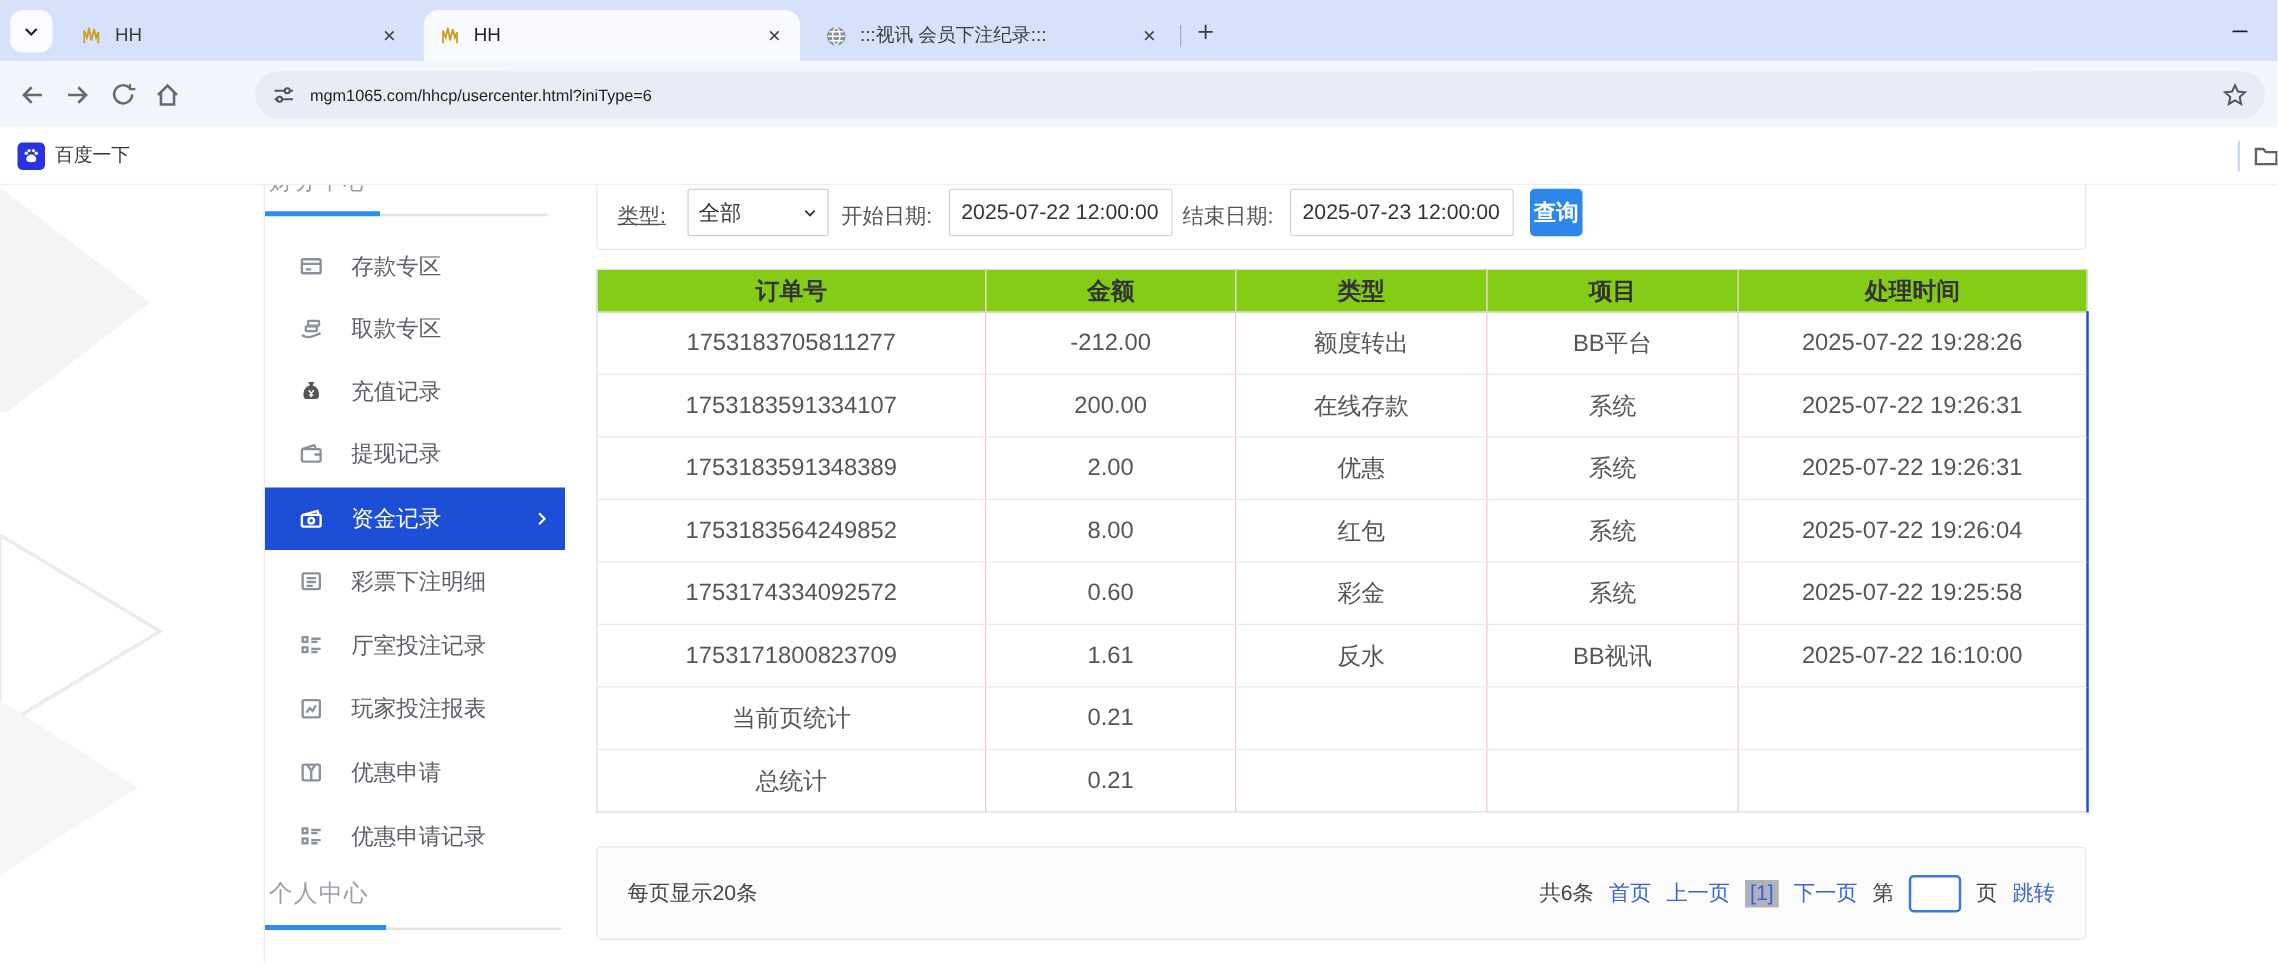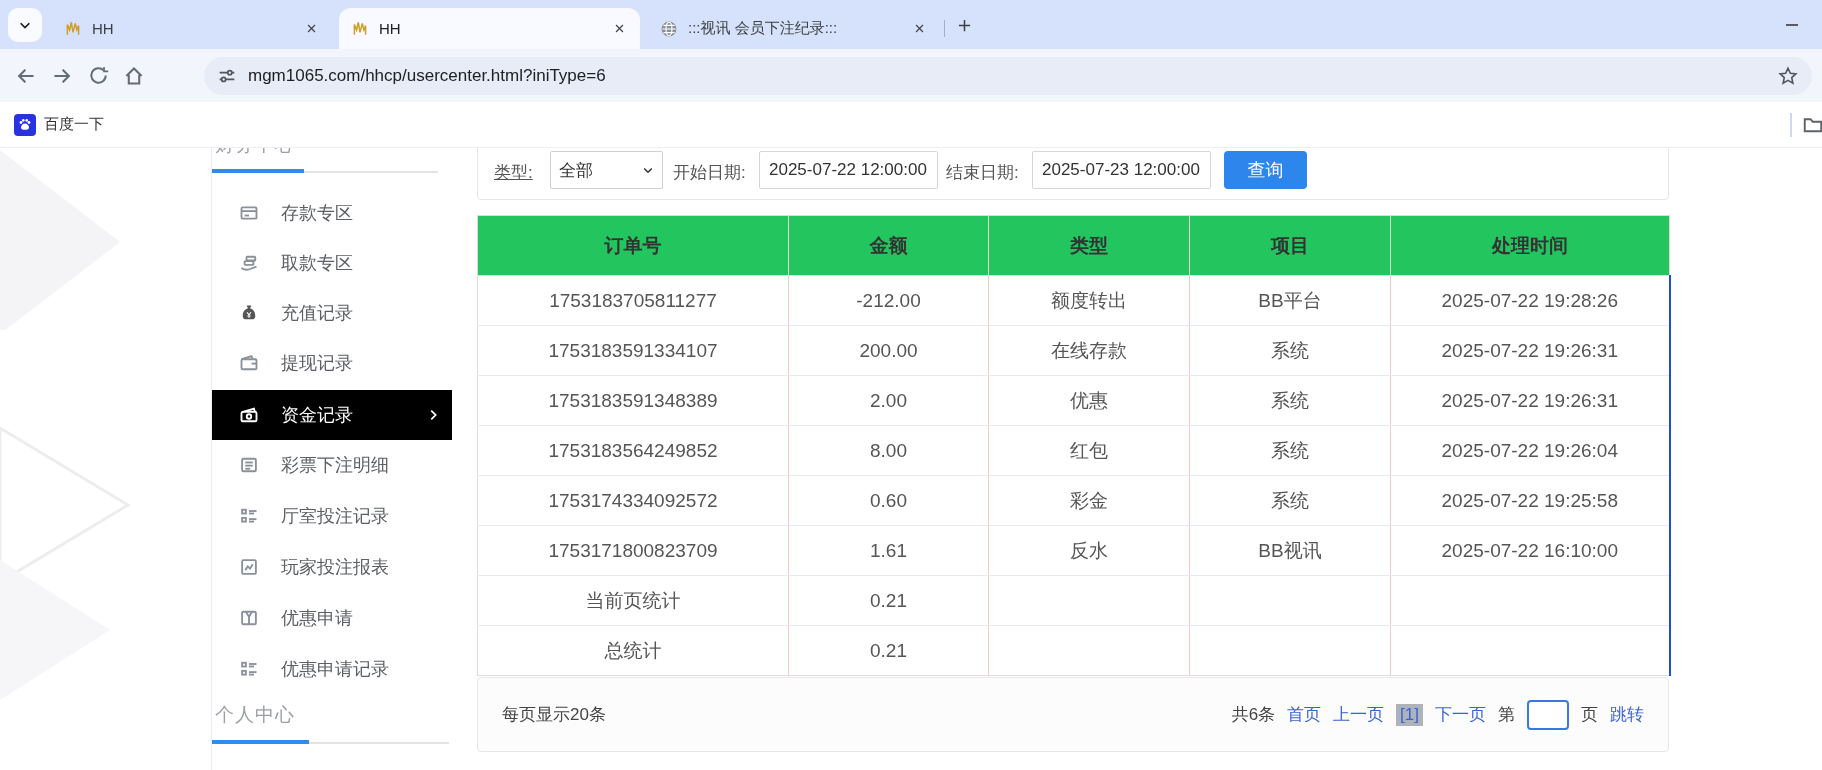--- a/index.html
+++ b/index.html
@@ -17,55 +17,55 @@
   .tab .tabtitle { flex:1; overflow:hidden; white-space:nowrap; }
   .tab .close { width:18px; height:18px; border-radius:50%; display:flex; align-items:center; justify-content:center; color:#444; margin-left:8px; }
   .tabdivider { position:absolute; top:20px; width:1px; height:17px; background:#9fb0cf; }
   .newtab { position:absolute; left:952px; top:13px; width:24px; height:24px; color:#3c4043; display:flex; align-items:center; justify-content:center; }
   .winmin { position:absolute; left:1778px; top:12px; width:28px; height:26px; color:#202124; display:flex; align-items:center; justify-content:center; }
 
   .toolbar { position:absolute; left:0; top:49px; width:1822px; height:53px; background:#f2f5fc; z-index:30; display:flex; align-items:center; }
   .navbtn { width:36px; height:36px; display:flex; align-items:center; justify-content:center; color:#646b76; flex:0 0 auto; }
   .navbtn.b1 { margin-left:8px; }
   .omnibox { position:absolute; left:204px; top:8px; width:1608px; height:38px; background:#e7ecf7; border-radius:19px; display:flex; align-items:center; padding:0 14px; }
-  .urltext { font-size:17px; color:#202124; margin-left:12px; flex:1; white-space:nowrap; overflow:hidden; }
+  .urltext { font-size:13px; color:#202124; margin-left:12px; flex:1; white-space:nowrap; overflow:hidden; }
   .staricon { color:#51565e; margin-left:10px; }
 
   .bookmarks { position:absolute; left:0; top:102px; width:1822px; height:46px; background:#ffffff; border-bottom:1px solid #ededf2; z-index:30; display:flex; align-items:center; }
   .bm { display:flex; align-items:center; margin-left:14px; }
   .bmicon { width:22px; height:22px; border-radius:4px; background:#2932e1; display:flex; align-items:center; justify-content:center; }
   .bmlabel { font-size:15px; color:#333; margin-left:8px; }
   .bmdivider { position:absolute; left:1790px; top:11px; width:2px; height:24px; background:#cdd9f2; }
   .bmfolder { position:absolute; left:1802px; top:11px; color:#5f6368; }
 
   
   .page { position:absolute; left:0; top:0; width:1822px; height:770px; background:#fff; z-index:1; }
   .deco { position:absolute; z-index:0; }
 
   .sidebar { position:absolute; left:211px; top:148px; width:240px; height:610px; border-left:1px solid #ebebee; z-index:2; background:#fff; }
   .sechead { position:absolute; left:3px; font-size:19px; color:#9aa0a6; letter-spacing:1px; }
   .secline { position:absolute; left:0; height:4px; }
   .secline .blue { position:absolute; left:0; top:0; height:4px; background:#2d8cf0; }
   .secline .gray { position:absolute; top:2px; height:2px; background:#e3e3e6; }
   .sitem { position:absolute; left:0; width:240px; height:50px; display:flex; align-items:center; color:#5c6066; font-size:18px; }
   .sitem .sicon { width:20px; height:20px; margin-left:27px; margin-right:22px; color:#8b919b; flex:0 0 auto; }
-  .sitem.active { background:#000000; color:#fff; }
+  .sitem.active { background:#1d4ed8; color:#fff; }
   .sitem.active .sicon { color:#fff; }
   .sitem .chev { position:absolute; right:12px; color:#fff; }
 
   .main { position:absolute; left:477px; top:0; width:1192px; z-index:2; }
   .filterbox { position:absolute; left:0; top:118px; width:1192px; height:82px; border:1px solid #e7e7ea; border-radius:4px; background:#fff; }
   .flabel { position:absolute; top:42px; font-size:17px; color:#555; }
   .fselect { position:absolute; left:72px; top:32px; width:113px; height:38px; border:1px solid #cfcfd4; border-radius:2px; background:#fff; display:flex; align-items:center; font-size:17px; color:#333; padding:0 8px; }
   .fselect .caret { margin-left:auto; color:#333; }
   .finput { position:absolute; top:32px; height:38px; border:1px solid #d6d6da; border-radius:2px; background:#fff; font-size:17px; color:#333; padding:0 9px; font-family:"Liberation Sans","DejaVu Sans",sans-serif; }
-  .qbtn { position:absolute; left:746px; top:32px; width:83px; height:38px; background:#2d86ec; color:#fff; font-size:18px; border:none; border-radius:4px; }
+  .qbtn { position:absolute; left:746px; top:32px; width:42px; height:38px; background:#2d86ec; color:#fff; font-size:18px; border:none; border-radius:4px;font-weight:bold; }
 
   .dtable { position:absolute; left:0; top:215px; width:1192px; border-collapse:collapse; table-layout:fixed; }
-  .dtable th { height:60px; background:#22c55e; font-size:19px; font-weight:700; color:#333; border:1px solid #dcdcdf; border-left:none; border-right:1px solid #edd3d3; text-align:center; }
+  .dtable th { height:34px; background:#84cc16; font-size:19px; font-weight:700; color:#333; border:1px solid #dcdcdf; border-left:none; border-right:1px solid #edd3d3; text-align:center; }
   .dtable th:first-child { border-left:1px solid #dcdcdf; }
   .dtable th:last-child { border-right:1px solid #dcdcdf; }
   .dtable td { height:50px; font-size:19px; color:#555; text-align:center; border-bottom:1px solid #eaeaec; border-right:1px solid #f2caca; white-space:nowrap; }
   .dtable td:first-child { border-left:1px solid #dcdcdf;margin-top:41px; }
   .dtable td:last-child { border-right:2px solid #1d4ed8; }
   .dtable tr:last-child td { border-bottom:1px solid #dcdcdf; }
 
   .pagebar { position:absolute; left:0; top:677px; width:1192px; height:75px; border:1px solid #e7e7ea; border-radius:4px; background:#fcfcfd; display:flex; align-items:center; padding:12px 24px; font-size:17px; color:#444; }
   .pgright { margin-left:auto; display:flex; align-items:center; gap:12px; }
   .pglink { color:#3a63d2; }

